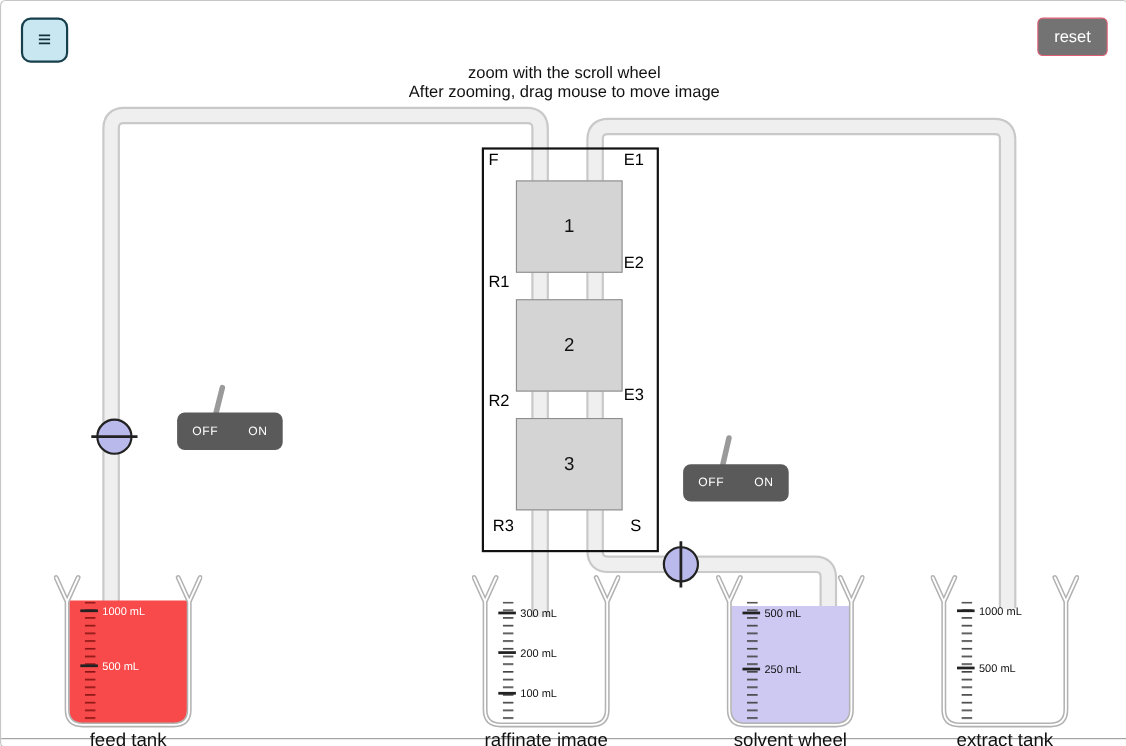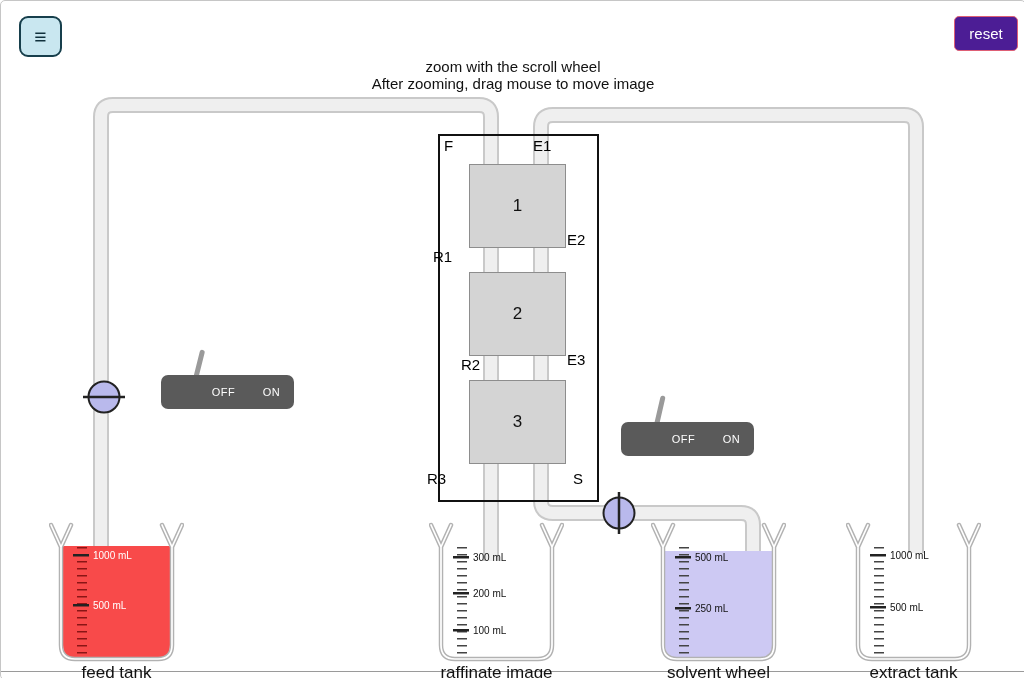--- a/index.html
+++ b/index.html
@@ -10,38 +10,38 @@
   .pipe-outer{fill:none;stroke:#c9c9c9;stroke-width:16;}
   .pipe-inner{fill:none;stroke:#efefef;stroke-width:12;}
 
   .bottom-line{position:absolute;left:0;right:0;top:670px;height:1px;background:#9a9a9a;z-index:1;}
 
   .instr{position:absolute;left:0;right:0;text-align:center;font-size:15px;color:#111;z-index:4;}
 
   .menu-btn{position:absolute;left:18px;top:15px;width:39px;height:37px;background:#c9e7f0;
             border:2px solid #173f4c;border-radius:9px;display:flex;align-items:center;
             justify-content:center;font-size:21px;color:#10303c;cursor:pointer;z-index:5;}
-  .reset-btn{position:absolute;right:7px;top:15px;width:62px;height:33px;background:#4c1d95;
+  .reset-btn{position:absolute;right:18px;top:15px;width:62px;height:33px;background:#737373;
              color:#fff;border:1px solid #de5f75;border-radius:5px;font-size:15px;display:flex;
              align-items:center;justify-content:center;cursor:pointer;z-index:5;}
 
   .column-frame{position:absolute;left:437px;top:133px;width:157px;height:364px;
                 border:2px solid #111;z-index:2;background:transparent;}
   .port-label{position:absolute;font-size:15px;color:#000;z-index:3;}
   .stage-box{position:absolute;left:468px;width:95px;height:82px;background:#d4d4d4;
              border:1px solid #8d8d8d;display:flex;align-items:center;justify-content:center;
              font-size:17px;color:#111;z-index:3;}
 
   .valve{position:absolute;width:48px;height:48px;z-index:4;}
   .valve-body{stroke:#222;stroke-width:2;}
   .valve-stem{stroke:#222;stroke-width:2.5;}
 
   .switch{position:absolute;width:96px;height:34px;background:#5a5a5a;border-radius:7px;
           display:flex;align-items:center;justify-content:space-around;color:#fff;
-          font-size:11px;letter-spacing:.5px;z-index:4;cursor:pointer;padding-left:37px;}
+          font-size:11px;letter-spacing:.5px;z-index:4;cursor:pointer;}
   .switch-lever{position:absolute;width:5px;height:30px;background:#9a9a9a;border-radius:3px;
                 z-index:3;transform-origin:50% 100%;}
 
   .tank{position:absolute;top:518px;width:135px;height:166px;z-index:2;}
   .beaker-outer{fill:none;stroke:#b2b2b2;stroke-width:4.5;stroke-linejoin:round;stroke-linecap:round;}
   .beaker-inner{fill:none;stroke:#ffffff;stroke-width:1.7;stroke-linejoin:round;stroke-linecap:round;}
   .scale-label{font-size:10px;fill:#111;font-family:"Liberation Sans",sans-serif;}
   .scale-label.light{fill:#ffffff;}
   .tank-name{position:absolute;left:0;right:0;top:144px;text-align:center;font-size:17px;color:#111;}
 </style>
@@ -73,26 +73,26 @@
   <div class="menu-btn">
     <span>≡</span>
   </div>
   <div class="reset-btn">reset</div>
 
   <div class="instr" style="top:57px">zoom with the scroll wheel</div>
   <div class="instr" style="top:74px">After zooming, drag mouse to move image</div>
 
   <div class="column-frame"></div>
   <div class="port-label" style="left:443px;top:136px">F</div>
-  <div class="port-label" style="left:532px;top:136px">E1</div>
-  <div class="port-label" style="left:432px;top:247px">R1</div>
+  <div class="port-label" style="left:566px;top:136px">E1</div>
+  <div class="port-label" style="left:443px;top:247px">R1</div>
   <div class="port-label" style="left:566px;top:230px">E2</div>
-  <div class="port-label" style="left:460px;top:355px">R2</div>
+  <div class="port-label" style="left:443px;top:355px">R2</div>
   <div class="port-label" style="left:566px;top:350px">E3</div>
-  <div class="port-label" style="left:426px;top:469px">R3</div>
+  <div class="port-label" style="left:447px;top:469px">R3</div>
   <div class="port-label" style="left:572px;top:469px">S</div>
 
   <div class="stage-box" style="top:163px">
     <span>1</span>
   </div>
   <div class="stage-box" style="top:271px">
     <span>2</span>
   </div>
   <div class="stage-box" style="top:379px">
     <span>3</span>

